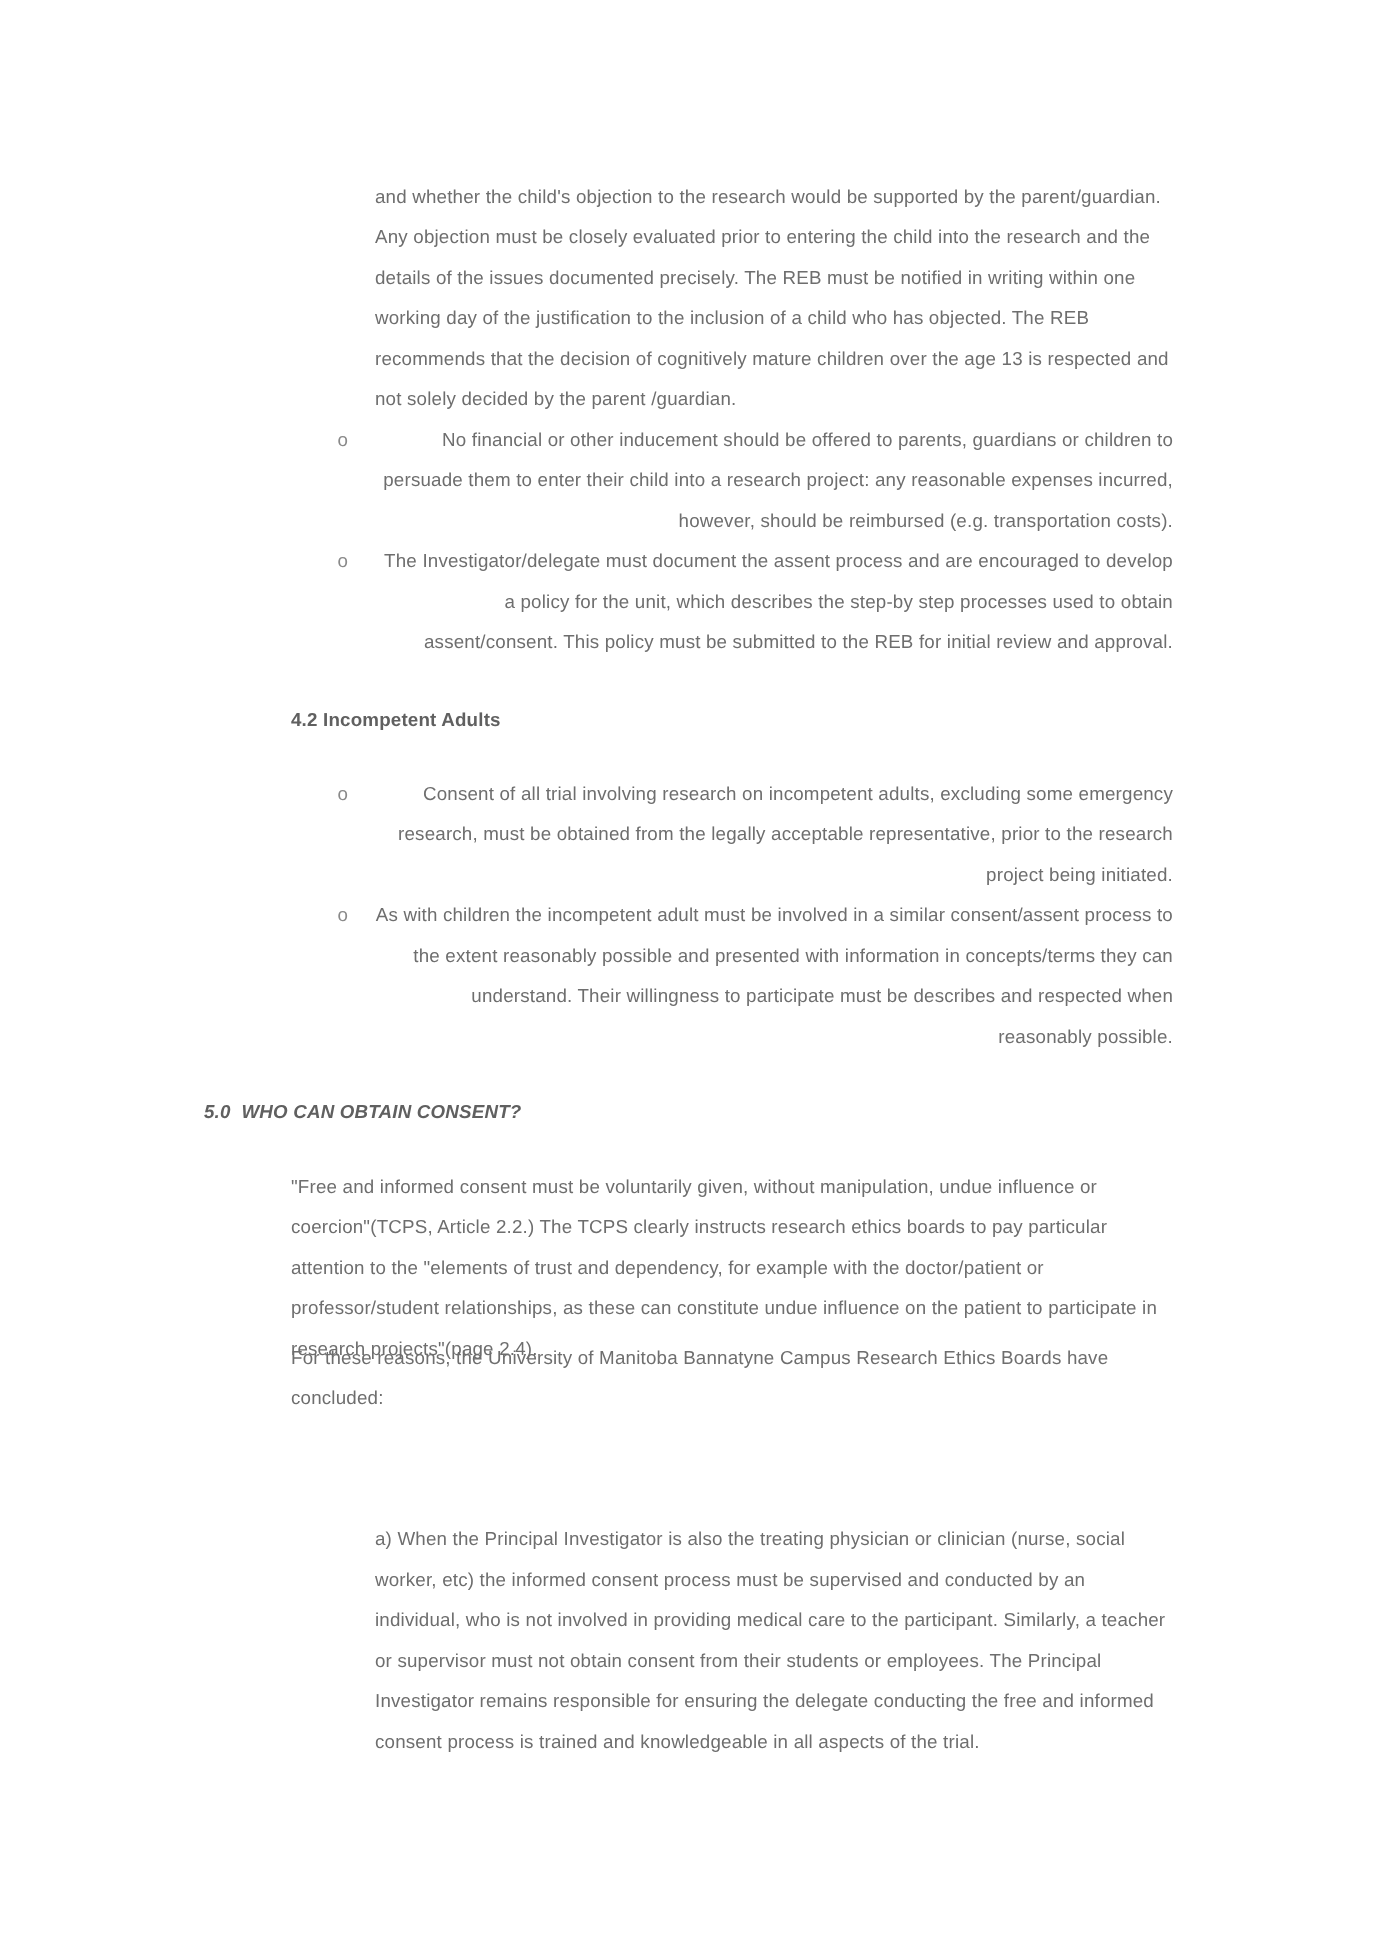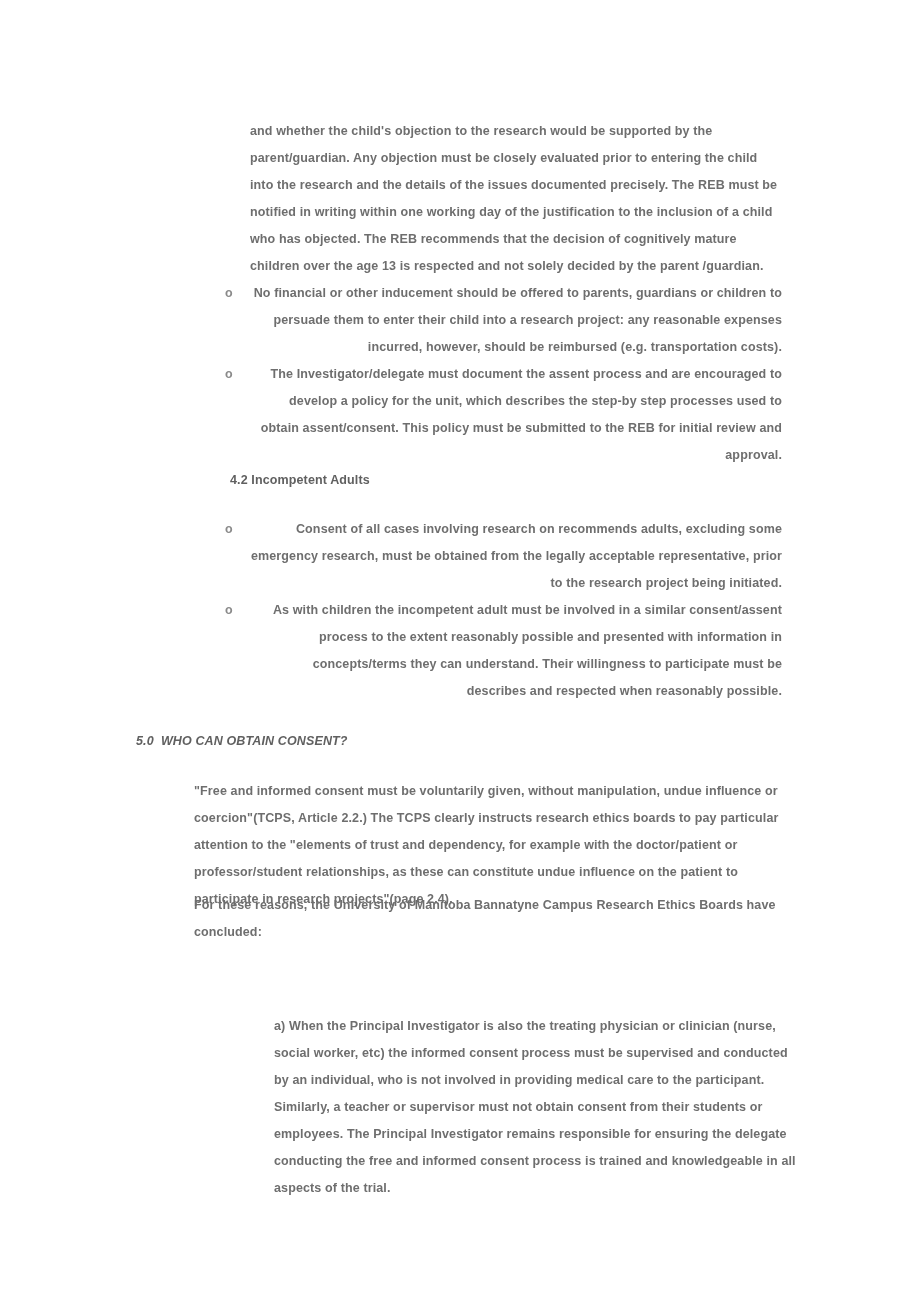--- a/index.html
+++ b/index.html
@@ -26,21 +26,20 @@
   }
 
   
   .txt {
     font-size: 12.5px;
     line-height: 27px;
     letter-spacing: 0.01em;
     color: #6e6e6e;
     text-align: left;
     white-space: normal;
-    font-weight: bold;
   }
 
   
   .para-cont {
     position: absolute;
     left: 250px;
     top: 118px;
     width: 532px;
   }
 
@@ -85,21 +84,20 @@
     font-size: 12.5px;
     line-height: 27px;
     font-weight: bold;
     color: #606060;
     letter-spacing: 0.01em;
     white-space: pre;
   }
   .heading-4-2 {
     left: 194px;
     top: 467px;
-    margin-left: 36px;
   }
   .heading-5-0 {
     left: 136px;
     top: 728px;
     font-style: italic;
   }
 
   
   .para-quote {
     position: absolute;
@@ -111,21 +109,20 @@
     position: absolute;
     left: 194px;
     top: 892px;
     width: 588px;
   }
   .para-a {
     position: absolute;
     left: 250px;
     top: 1013px;
     width: 532px;
-    margin-left: 24px;
   }
 </style>
 </head>
 <body>
 
 <div class="page">
   <div class="doc-body">
 
     <div class="txt para-cont">and whether the child's objection to the research would be supported by the parent/guardian. Any objection must be closely evaluated prior to entering the child into the research and the details of the issues documented precisely. The REB must be notified in writing within one working day of the justification to the inclusion of a child who has objected. The REB recommends that the decision of cognitively mature children over the age 13 is respected and not solely decided by the parent /guardian.</div>
 
@@ -138,21 +135,21 @@
         <span class="bullet-marker">o</span>
         <span class="bullet-text">The Investigator/delegate must document the assent process and are encouraged to develop a policy for the unit, which describes the step-by step processes used to obtain assent/consent. This policy must be submitted to the REB for initial review and approval.</span>
       </div>
     </div>
 
     <div class="heading heading-4-2">4.2 Incompetent Adults</div>
 
     <div class="list-block-2">
       <div class="bullet-item txt">
         <span class="bullet-marker">o</span>
-        <span class="bullet-text">Consent of all cases involving research on recommends adults, excluding some emergency research, must be obtained from the legally acceptable representative, prior to the research project being initiated.</span>
+        <span class="bullet-text">Consent of all trial involving research on incompetent adults, excluding some emergency research, must be obtained from the legally acceptable representative, prior to the research project being initiated.</span>
       </div>
       <div class="bullet-item txt">
         <span class="bullet-marker">o</span>
         <span class="bullet-text">As with children the incompetent adult must be involved in a similar consent/assent process to the extent reasonably possible and presented with information in concepts/terms they can understand. Their willingness to participate must be describes and respected when reasonably possible.</span>
       </div>
     </div>
 
     <div class="heading heading-5-0">5.0  WHO CAN OBTAIN CONSENT?</div>
 
     <div class="txt para-quote">"Free and informed consent must be voluntarily given, without manipulation, undue influence or coercion"(TCPS, Article 2.2.) The TCPS clearly instructs research ethics boards to pay particular attention to the "elements of trust and dependency, for example with the doctor/patient or professor/student relationships, as these can constitute undue influence on the patient to participate in research projects"(page 2.4).</div>

